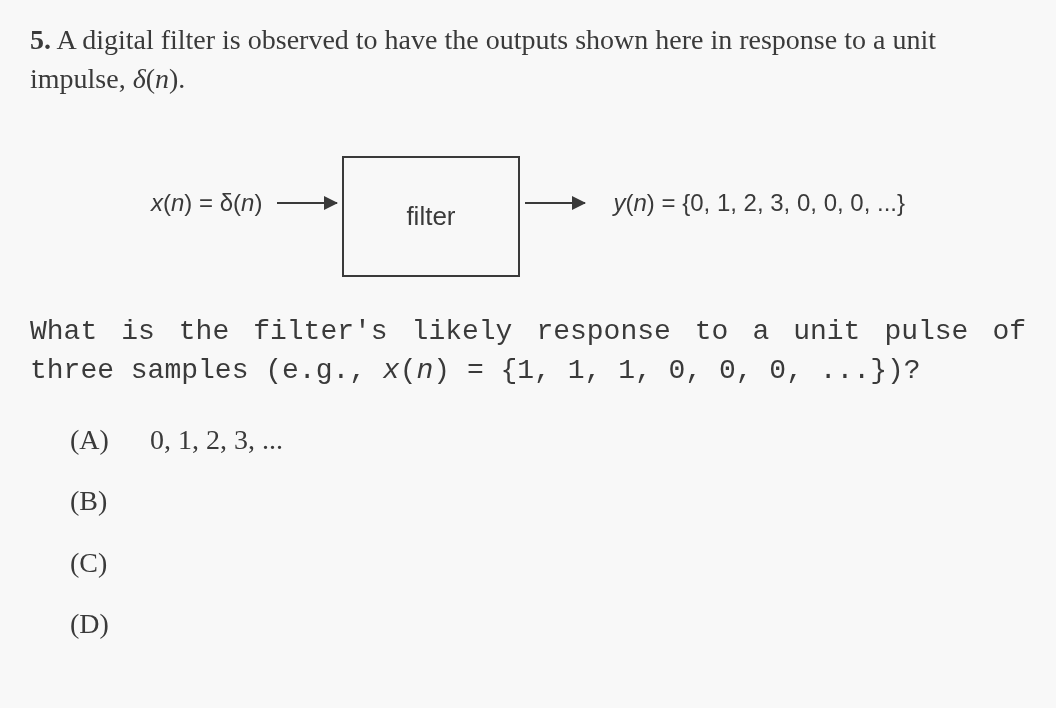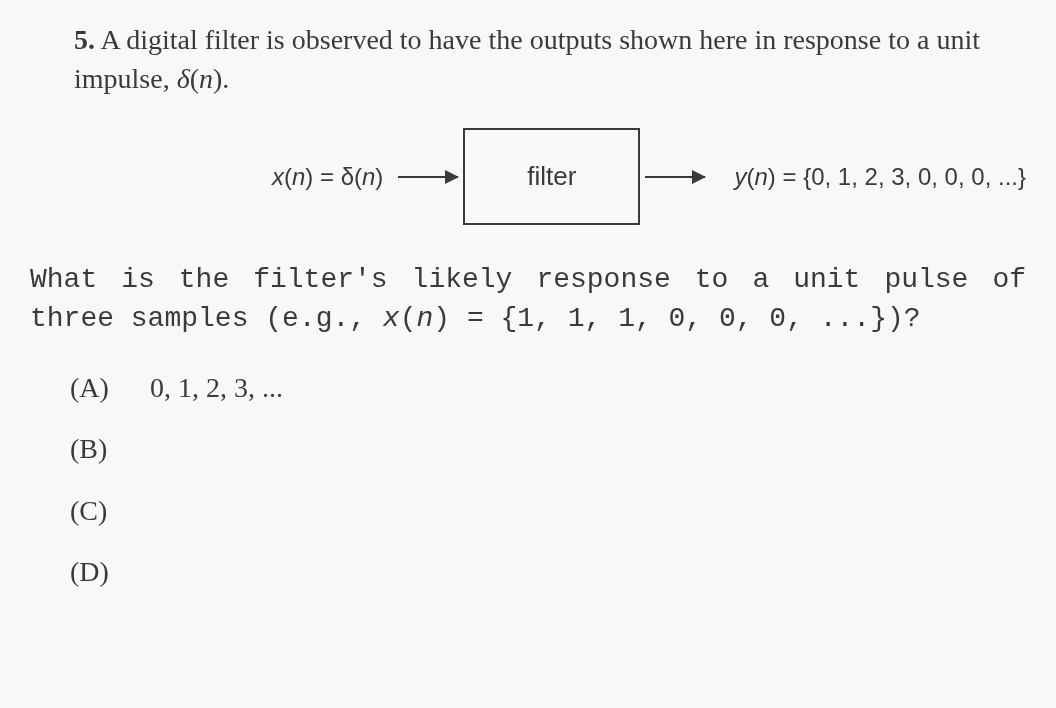--- a/index.html
+++ b/index.html
@@ -8,29 +8,28 @@
       font-family: Georgia, 'Times New Roman', serif;
       font-size: 28px;
       line-height: 1.4;
       color: #3a3a3a;
       background: #f8f8f8;
       width: 1056px;
       box-sizing: border-box;
     }
     .problem-text {
       margin-bottom: 30px;
-      margin-left: 44px;
     }
     .problem-number {
       font-weight: bold;
     }
     .diagram-container {
       display: flex;
       align-items: center;
-      justify-content: flex-end;
+      justify-content: center;
       margin: 25px 0 35px 0;
       font-family: Arial, Helvetica, sans-serif;
       font-size: 24px;
     }
     .input-label {
       margin-right: 10px;
     }
     .arrow {
       display: inline-block;
       width: 60px;
@@ -45,24 +44,25 @@
       right: -1px;
       top: -6px;
       width: 0;
       height: 0;
       border-left: 14px solid #3a3a3a;
       border-top: 7px solid transparent;
       border-bottom: 7px solid transparent;
     }
     .filter-box {
       border: 2.5px solid #3a3a3a;
-      padding: 28px 62px;
+      padding: 40px 62px;
       display: inline-block;
       font-family: Arial, Helvetica, sans-serif;
       font-size: 26px;
+      margin-top: 28px;
     }
     .output-label {
       margin-left: 24px;
     }
     .question-text {
       margin-bottom: 30px;
       text-align: justify;
       font-family: Liberation Mono, monospace;
     }
     .choices {

